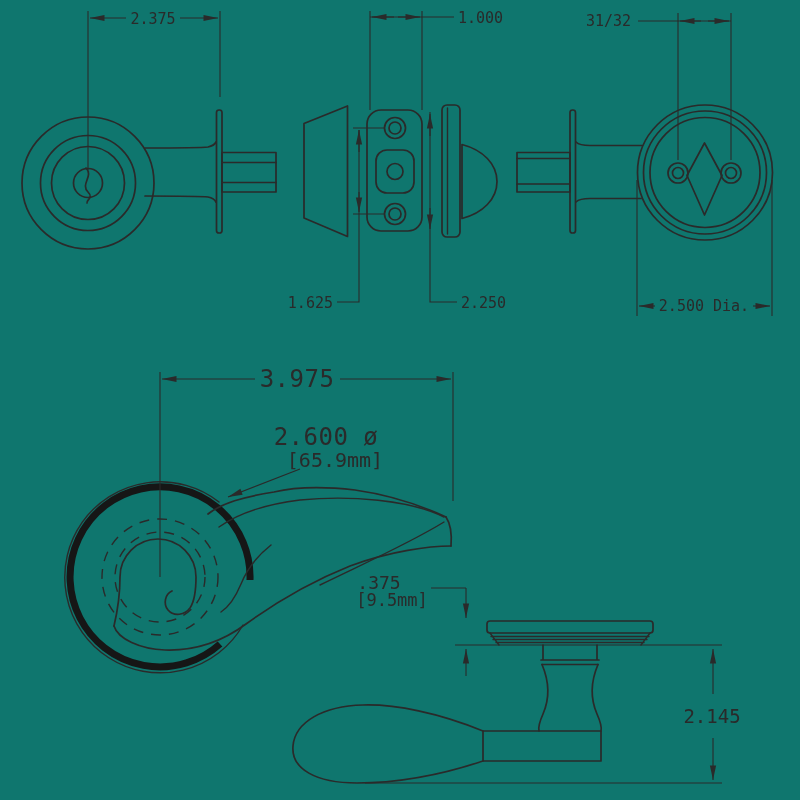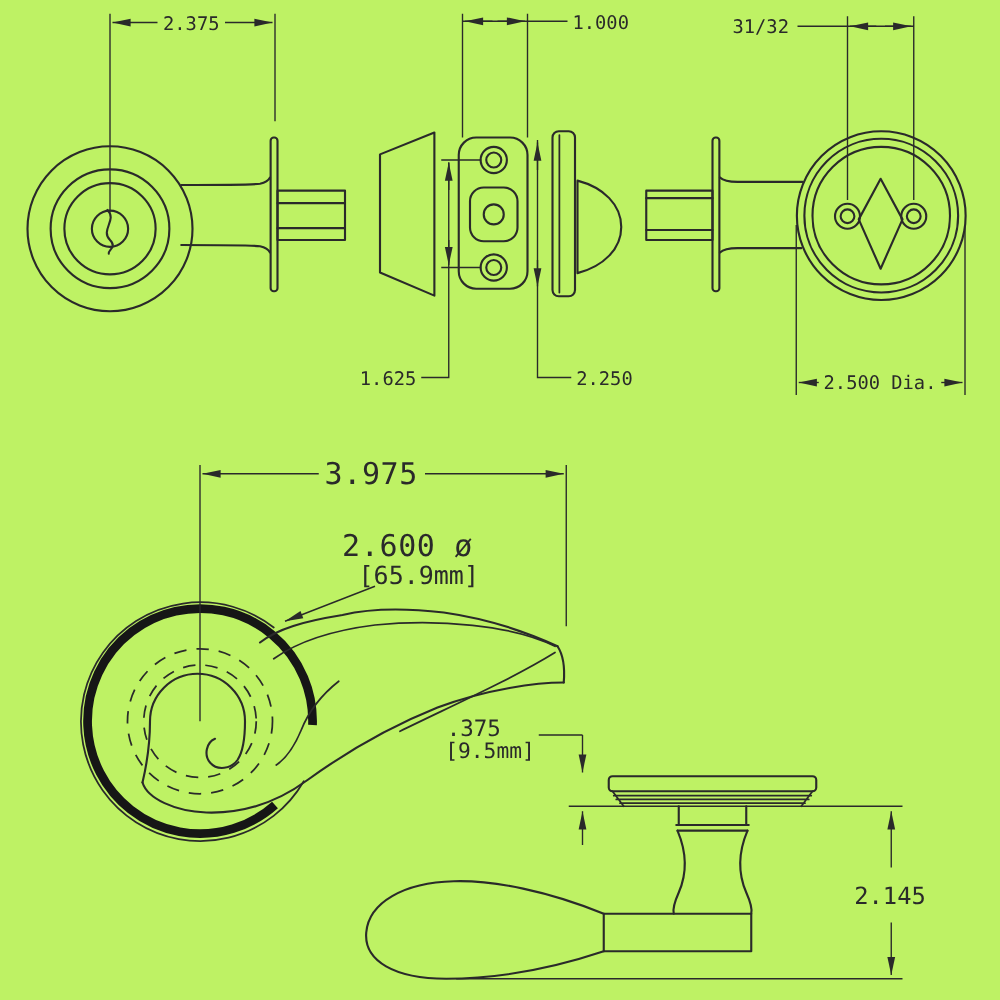--- a/index.html
+++ b/index.html
@@ -1,16 +1,16 @@
 <!DOCTYPE html>
 <html><head>
 <meta charset="utf-8">
 <style>
   html,body{margin:0;padding:0;background:#ffffff;}
-  .stage{width:800px;height:800px;background:#bef264;position:relative;font-family:"DejaVu Sans Mono",monospace;}
+  .stage{width:800px;height:800px;background:#0f766e;position:relative;font-family:"DejaVu Sans Mono",monospace;}
   svg{display:block;}
   .obj{stroke:#2a2a2a;fill:none;stroke-width:1.7;stroke-linecap:round;stroke-linejoin:round;}
   .obj2{stroke:#2a2a2a;fill:none;stroke-width:1.4;stroke-linecap:round;stroke-linejoin:round;}
   .band{stroke:#161616;fill:none;stroke-width:7;}
   .hid{stroke:#2a2a2a;fill:none;stroke-width:1.4;stroke-dasharray:10 8;}
   .dim{stroke:#2a2a2a;fill:none;stroke-width:1.1;stroke-linecap:butt;}
   .arr{marker-end:url(#arw);}
   text{fill:#2a2a2a;}
   .t15{font-size:15px;}
   .t17{font-size:17px;}

